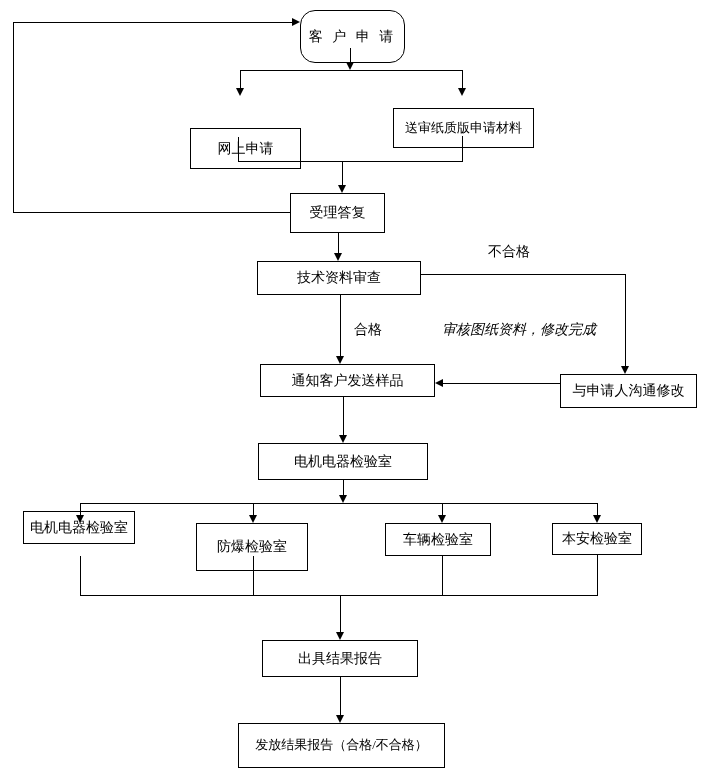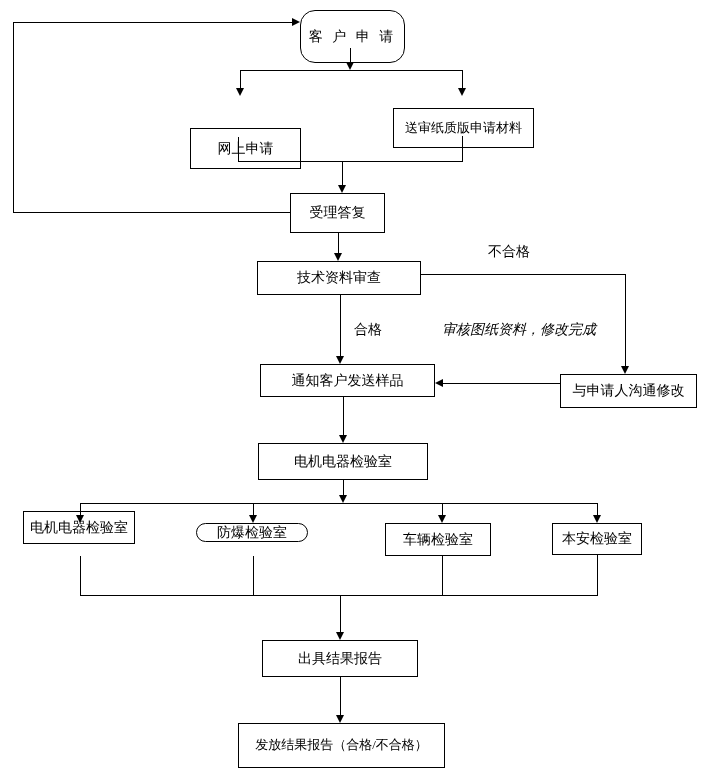--- a/index.html
+++ b/index.html
@@ -54,21 +54,21 @@
   <div class="box" style="left:260px;top:364px;width:175px;height:33px;">通知客户发送样品</div>
 
   <div class="box" style="left:257px;top:261px;width:164px;height:34px;">技术资料审查</div>
 
   <div class="box" style="left:560px;top:374px;width:137px;height:34px;">与申请人沟通修改</div>
 
   <div class="box" style="left:258px;top:443px;width:170px;height:37px;">电机电器检验室</div>
 
   <div class="box" style="left:23px;top:511px;width:112px;height:33px;">电机电器检验室</div>
 
-  <div class="box" style="left:196px;top:523px;width:112px;height:19px;border-radius:12px;">防爆检验室</div>
+  <div class="box" style="left:196px;top:523px;width:112px;height:48px;">防爆检验室</div>
 
   <div class="box" style="left:552px;top:523px;width:90px;height:32px;">本安检验室</div>
 
   <div class="box" style="left:385px;top:523px;width:106px;height:33px;">车辆检验室</div>
 
   <div class="box small" style="left:238px;top:723px;width:207px;height:45px;">发放结果报告（合格/不合格）</div>
 
   <div class="box" style="left:262px;top:640px;width:156px;height:37px;">出具结果报告</div>
 
   <div class="lbl" style="left:488px;top:243px;">不合格</div>

